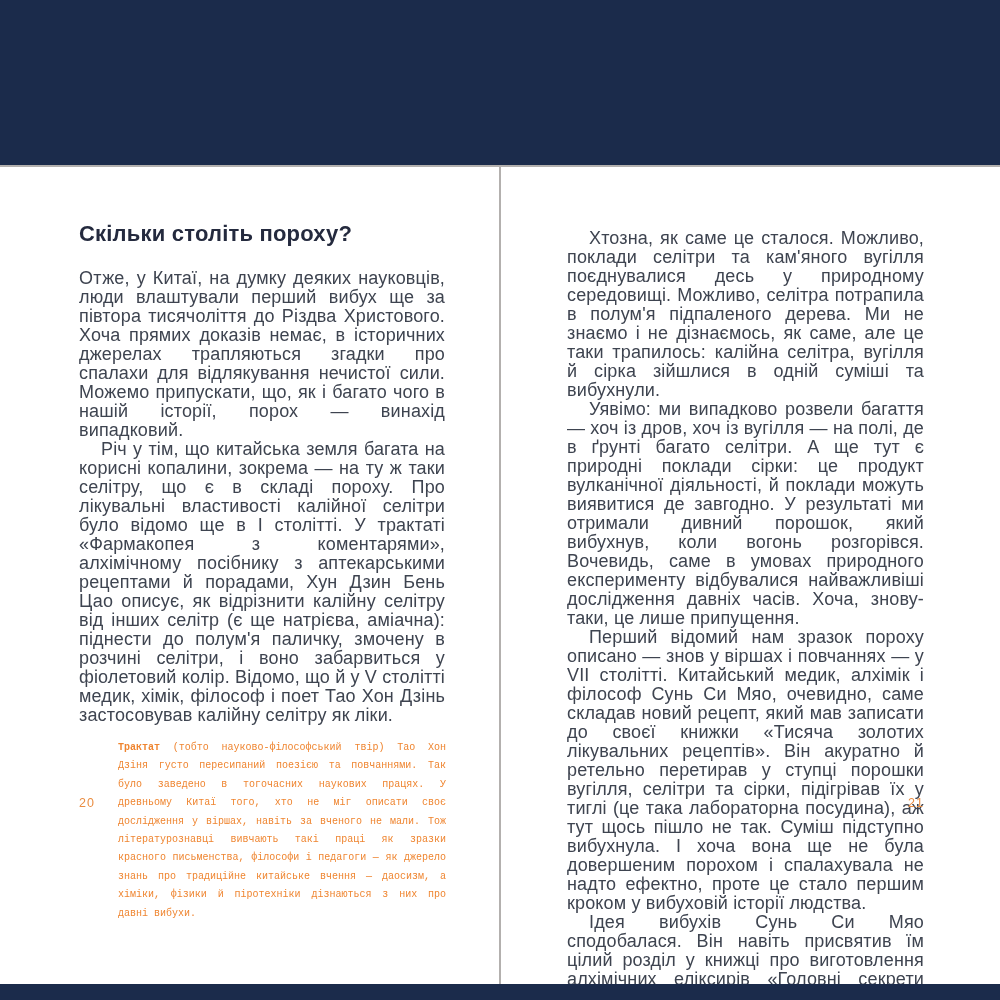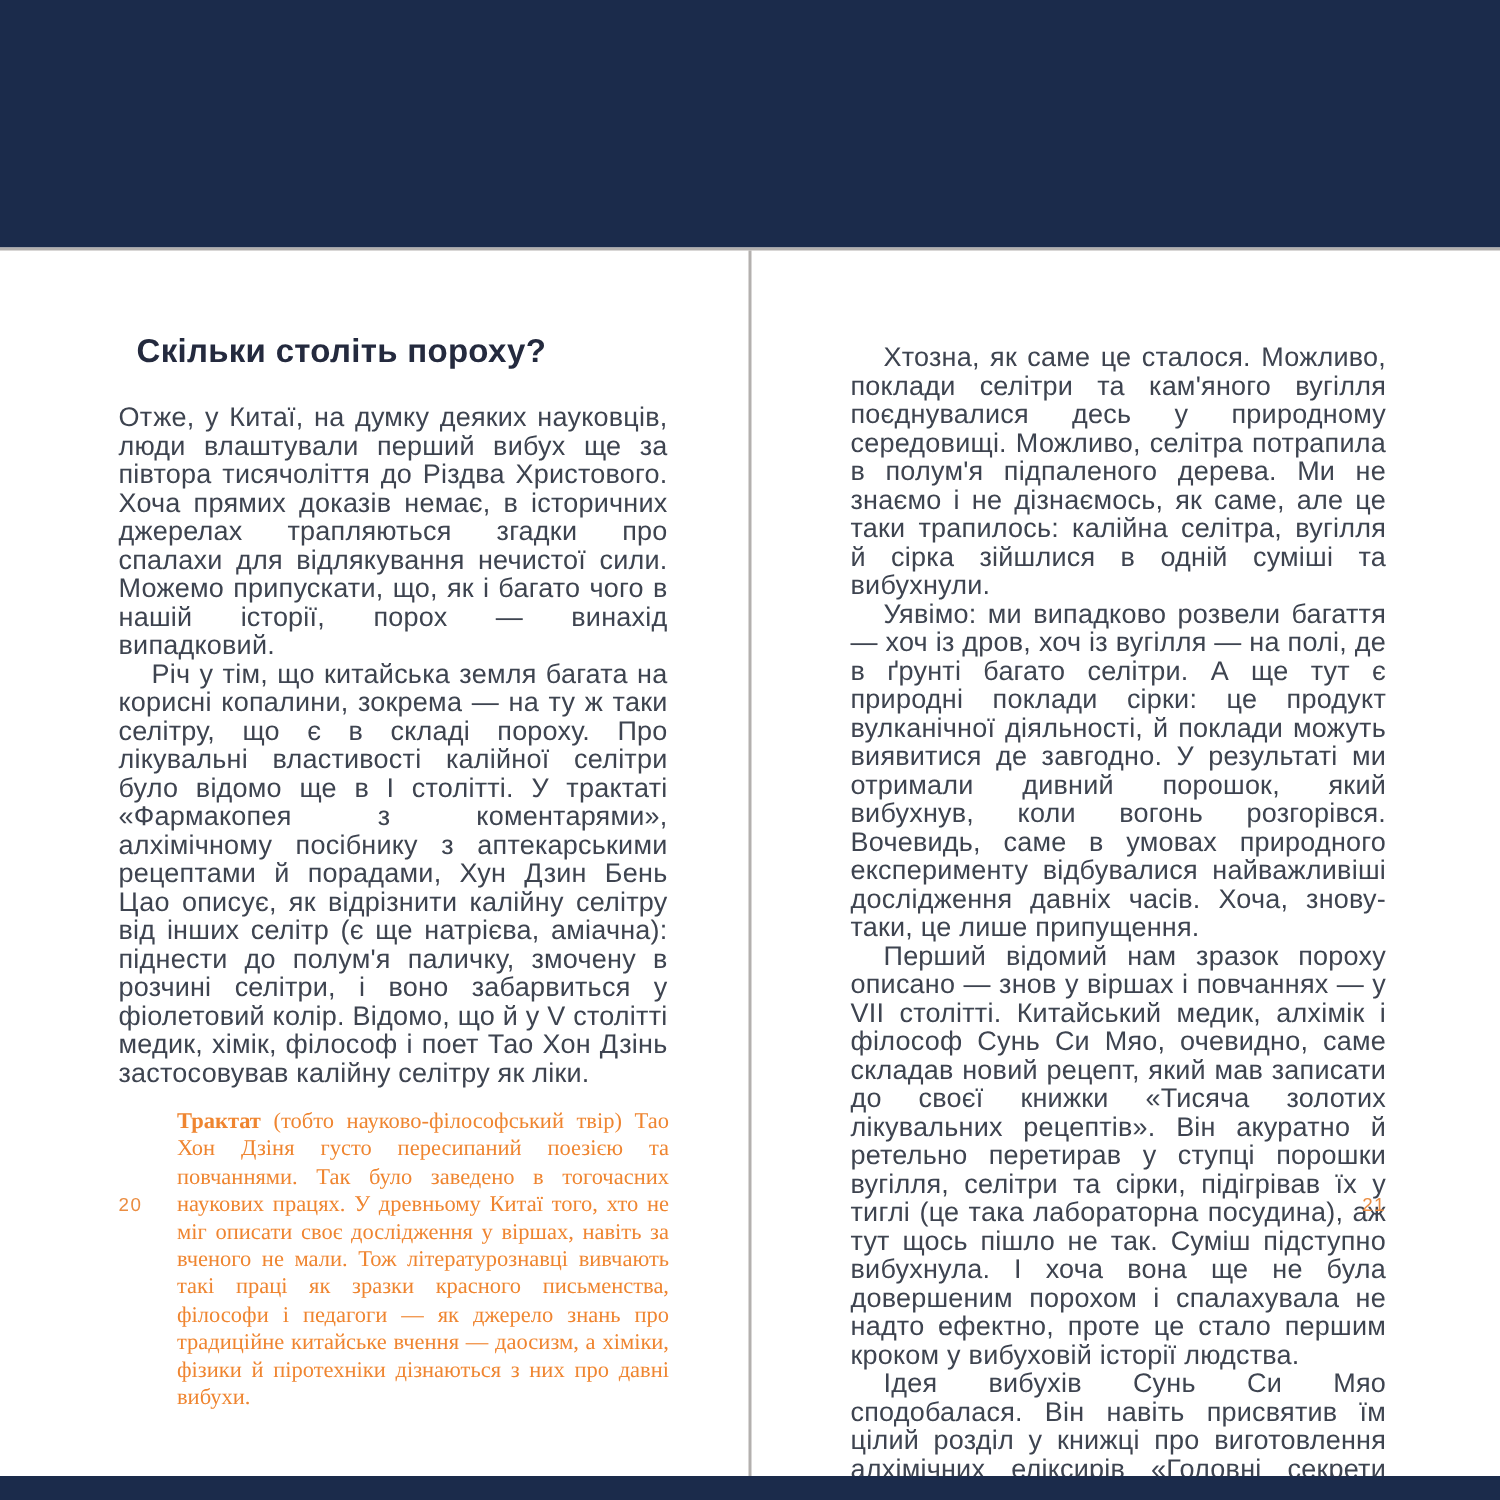--- a/index.html
+++ b/index.html
@@ -48,36 +48,36 @@
     position: absolute;
     left: 79px; top: 221px;
     width: 366px;
   }
   .heading {
     font-size: 22px;
     line-height: 26px;
     font-weight: bold;
     letter-spacing: 0.2px;
     color: #242a3e;
-    margin: 0 0 22px 12px;
+    margin: 0 0 22px 0;
   }
   .body-par {
     font-size: 18px;
     line-height: 19px;
     letter-spacing: 0.15px;
     color: #3e4450;
     text-align: justify;
     margin: 0;
   }
   .body-par.indent { text-indent: 22px; }
   .margin-note {
     margin: 14px 0 0 39px;
     width: 328px;
-    font-family: Liberation Serif, serif;
-    font-size: 15px;
+    font-family: Liberation Mono, monospace;
+    font-size: 10px;
     line-height: 18.4px;
     color: #ef8530;
     text-align: justify;
   }
   .note-lead { font-weight: bold; }
   
   .right-page {
     position: absolute;
     left: 567px; top: 229px;
     width: 357px;

